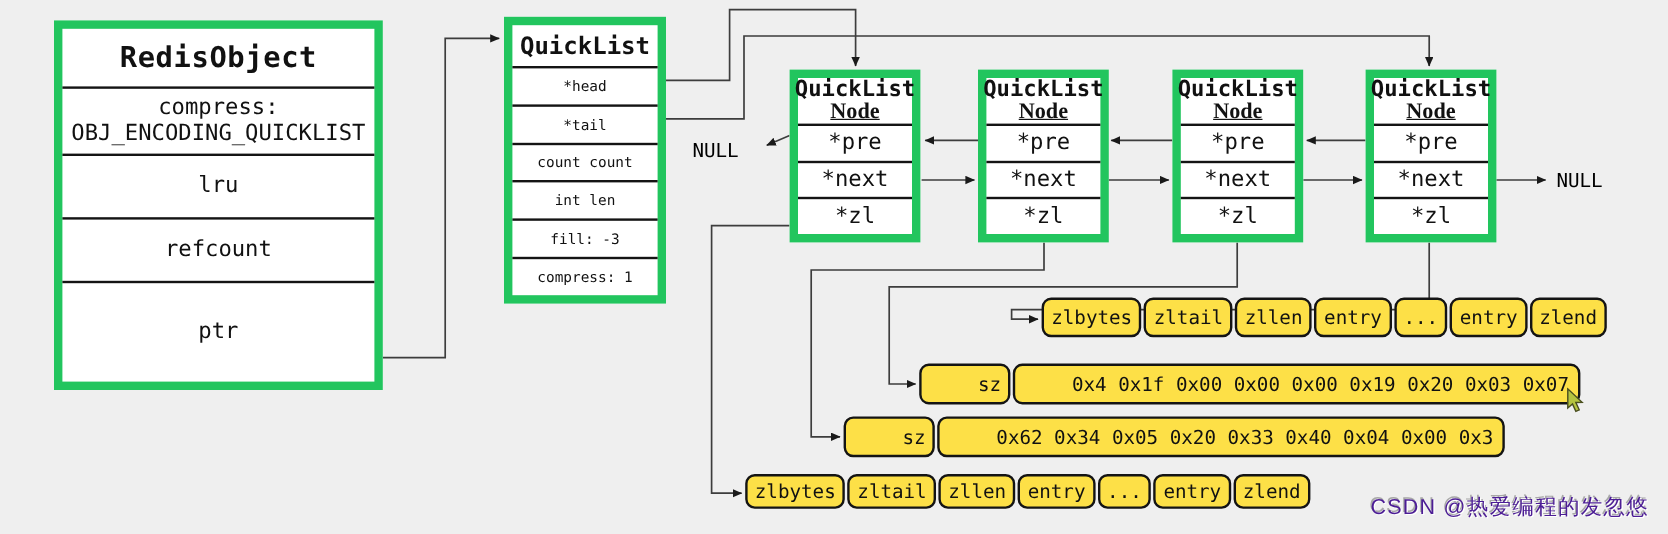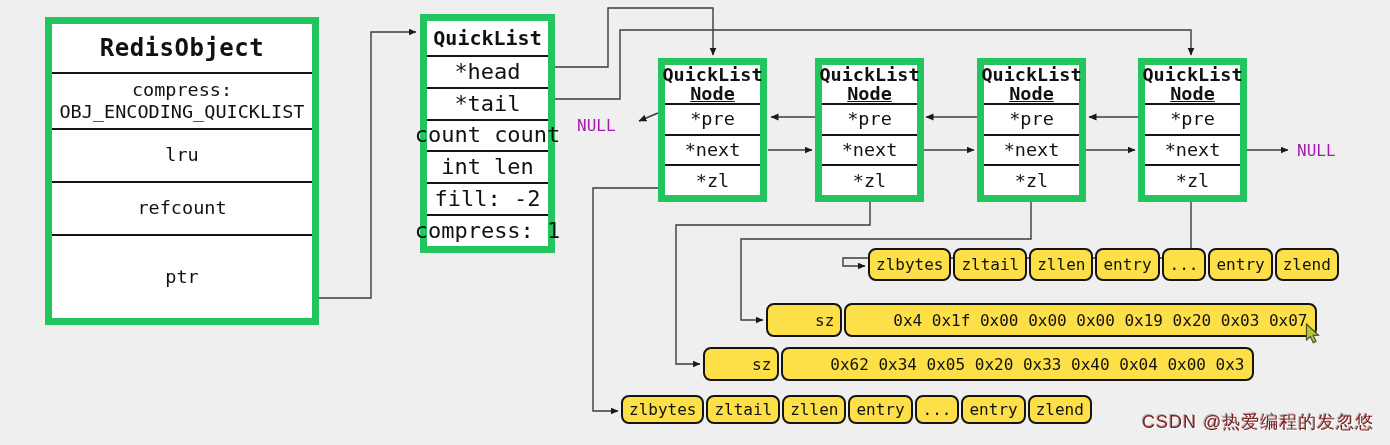--- a/index.html
+++ b/index.html
@@ -26,52 +26,52 @@
     display:flex; flex-direction:column; align-items:center; justify-content:center;
     line-height:1.2; flex-shrink:0; white-space:nowrap;
   }
 
   #redis { left:45px; top:17px; width:274px; height:308px; }
   #redis .ttl { height:48px; font-size:24px; letter-spacing:.5px; }
   #redis .cell { font-size:18.5px; }
 
   #ql { left:420px; top:14px; width:135px; height:239px; }
   #ql .ttl { height:34px; font-size:20px; }
-  #ql .cell { flex:1 1 auto; font-size:22px; }
+  #ql .cell { flex:1 1 auto; font-size:12px; }
 
   .node { width:109px; height:144px; top:58px; }
   .node .ttl { height:38px; font-size:18.5px; line-height:1.05; }
-  .node .ttl .u { text-decoration:underline; }
+  .node .ttl .u { text-decoration:underline;font-family:Liberation Serif, serif; }
   .node .cell { flex:1 1 auto; font-size:18.5px; }
   #n1 { left:658px; } #n2 { left:815px; } #n3 { left:977px; } #n4 { left:1138px; }
 
   
   .zl-row { position:absolute; display:flex; gap:2px; }
   .pill {
     background:#fde047; border:2px solid #141414; border-radius:8px;
     box-sizing:border-box; display:flex; align-items:center; justify-content:center;
     padding:0 6px; font-size:16px; white-space:nowrap;
   }
   #zlrow-top  { left:868px; top:248px; } #zlrow-top  .pill { height:33px; }
   #zlrow-bot  { left:621px; top:395px; } #zlrow-bot  .pill { height:29px; }
 
   .sz-row { position:absolute; display:flex; gap:2px; }
   .sz-row .pill { height:34px;padding-left:47px; }
   .sz-val { padding:0 8px; }
   #szrow1 { left:766px; top:303px; }
   #szrow2 { left:703px; top:347px; }
 
-  .null-label { position:absolute; font-size:16px; color:#a21caf; }
+  .null-label { position:absolute; font-size:16px; color:#000000; }
   #null-left  { left:577px; top:116px; }
   #null-right { left:1297px; top:141px; }
 
   .watermark {
     position:absolute; left:1142px; top:410px; white-space:nowrap;
     font-family:"Liberation Sans","DejaVu Sans",sans-serif;
-    font-size:18px; letter-spacing:1px; color:#7f1d1d;
+    font-size:18px; letter-spacing:1px; color:#4c1d95;
     text-shadow:1px 1px 0 #ffffff, -1px -1px 0 #a8a8a8;
   }
   .cursor { position:absolute; left:1305px; top:323px; }
 </style>
 </head>
 <body>
 
 <div class="stage">
 
   <svg class="wires" width="1390" height="445" aria-hidden="true">
@@ -120,21 +120,21 @@
       <span>ptr</span>
     </div>
   </div>
 
   <div class="tbl" id="ql">
     <div class="ttl">QuickList</div>
     <div class="cell">*head</div>
     <div class="cell">*tail</div>
     <div class="cell">count count</div>
     <div class="cell">int len</div>
-    <div class="cell">fill: -2</div>
+    <div class="cell">fill: -3</div>
     <div class="cell">compress: 1</div>
   </div>
 
   <div class="tbl node" id="n1">
     <div class="ttl">
       <span>QuickList</span>
       <span class="u">Node</span>
     </div>
     <div class="cell">*pre</div>
     <div class="cell">*next</div>

